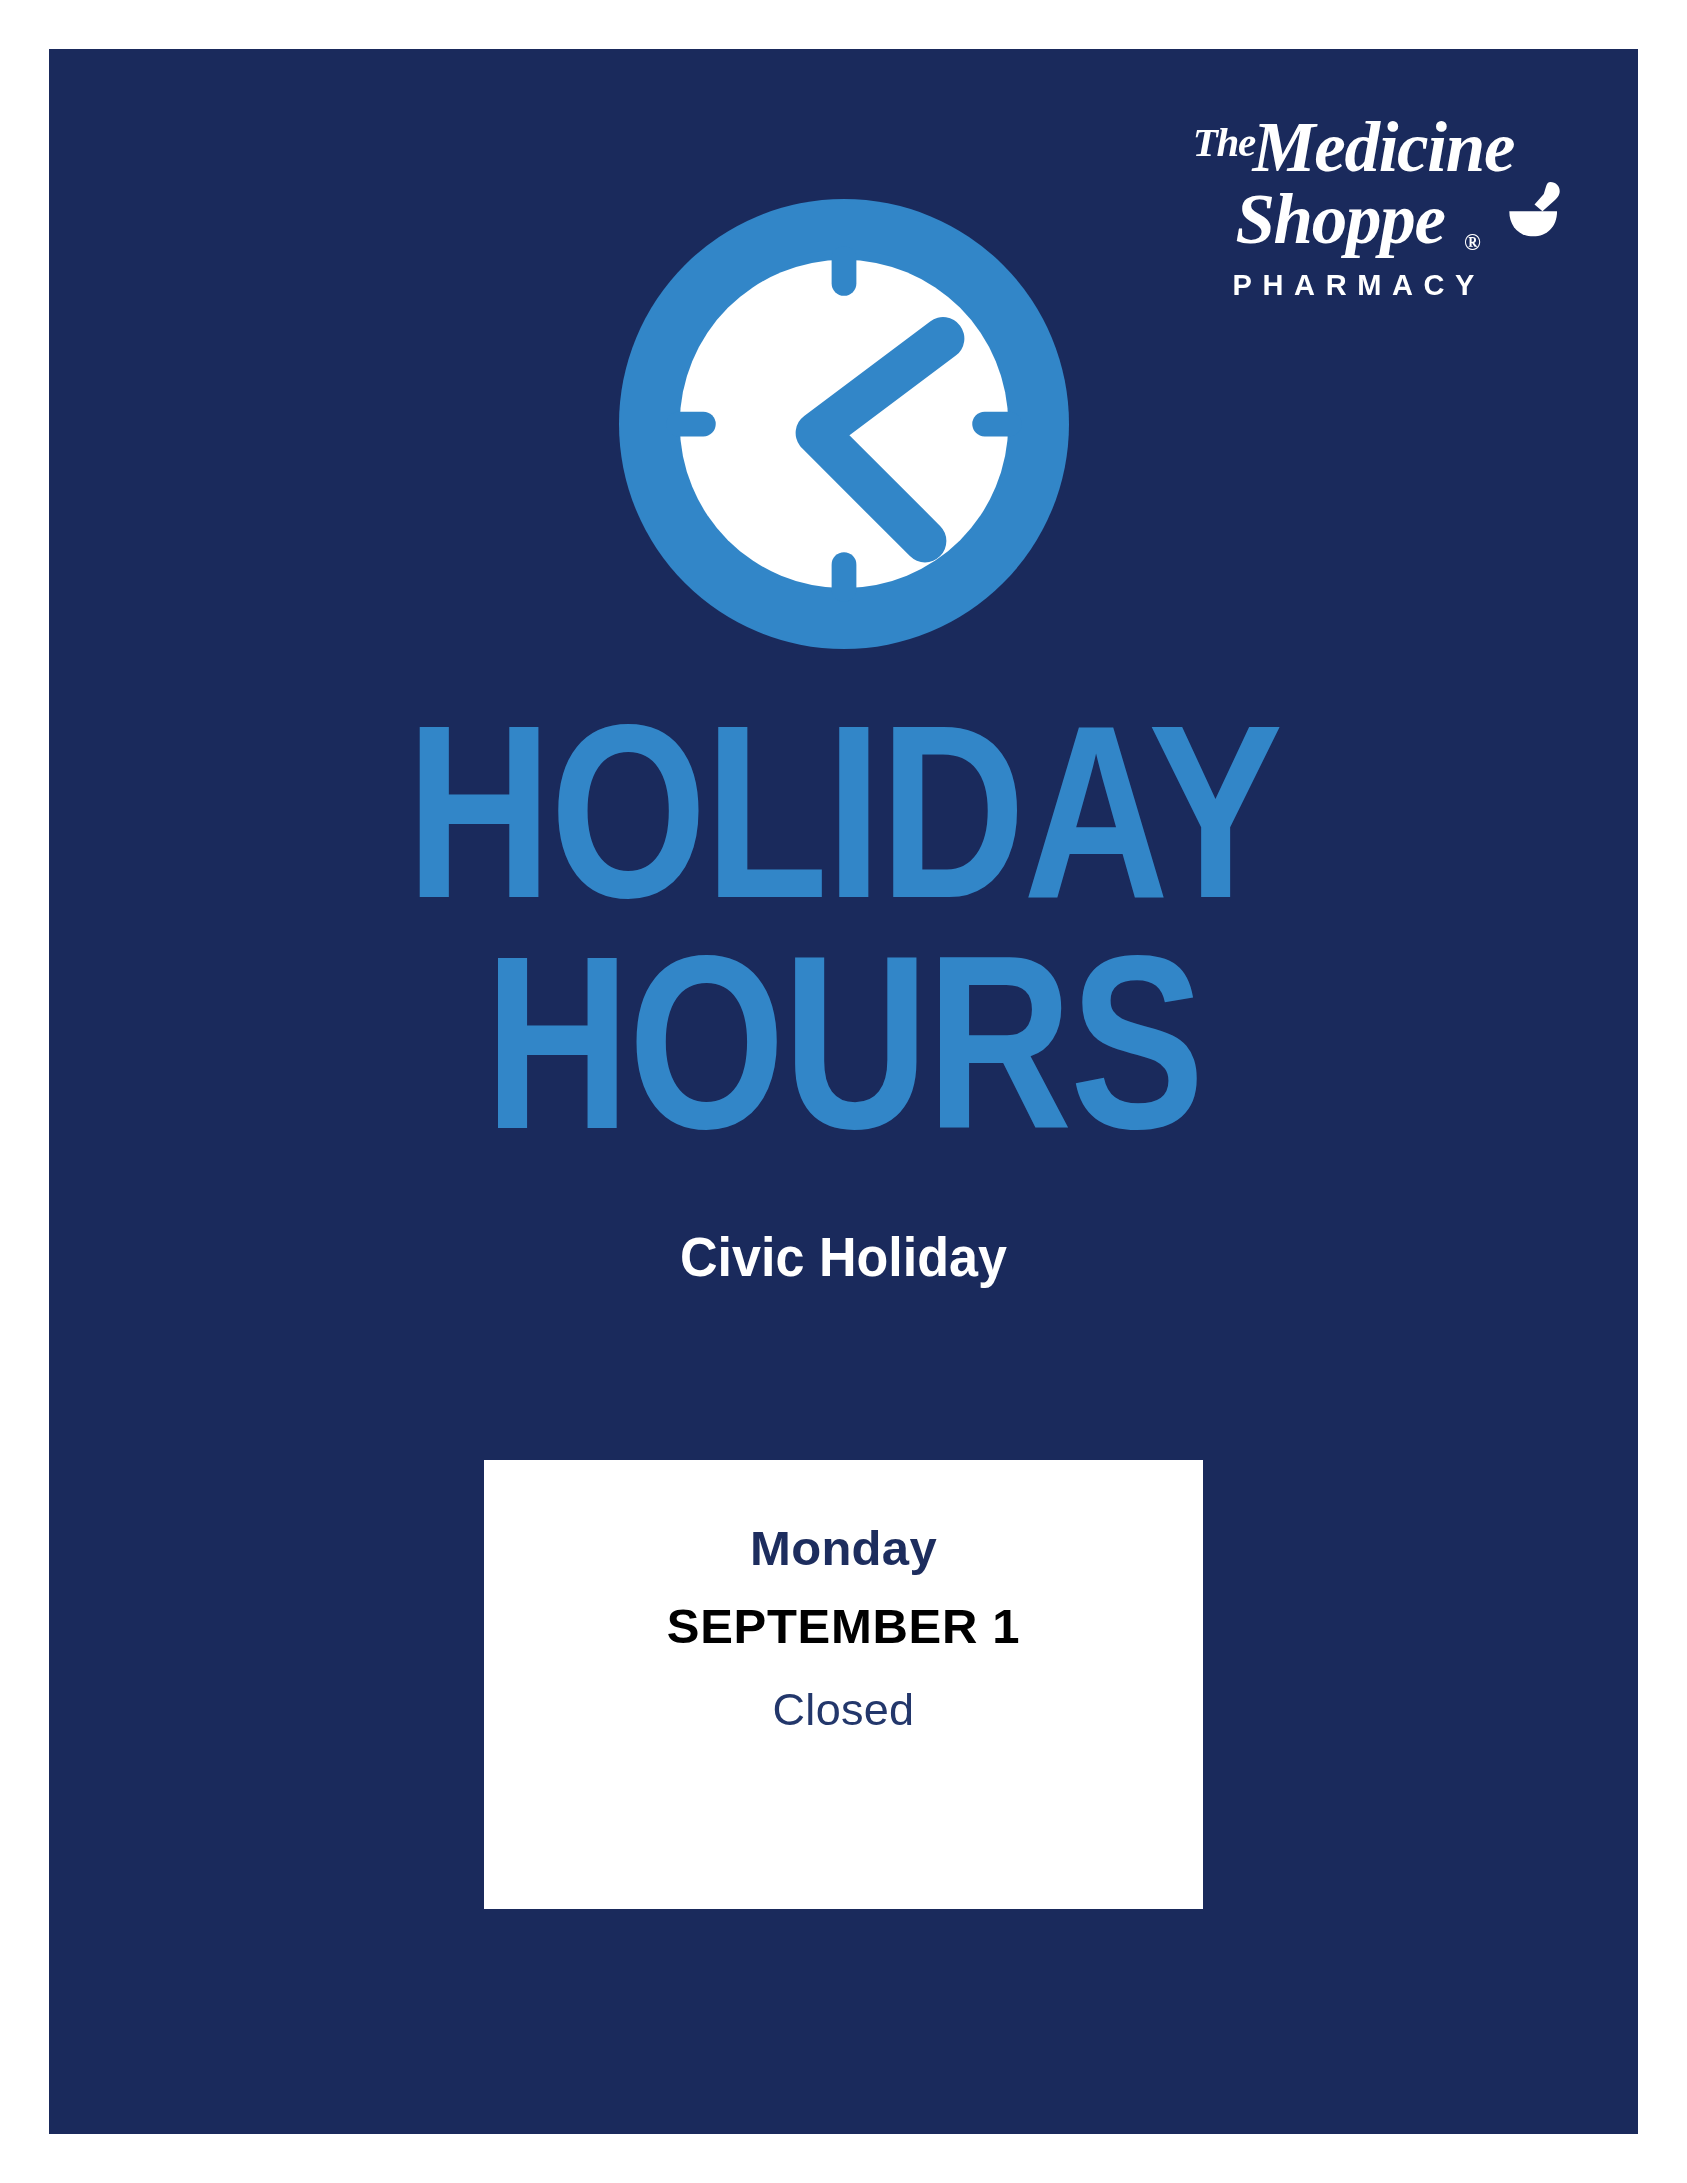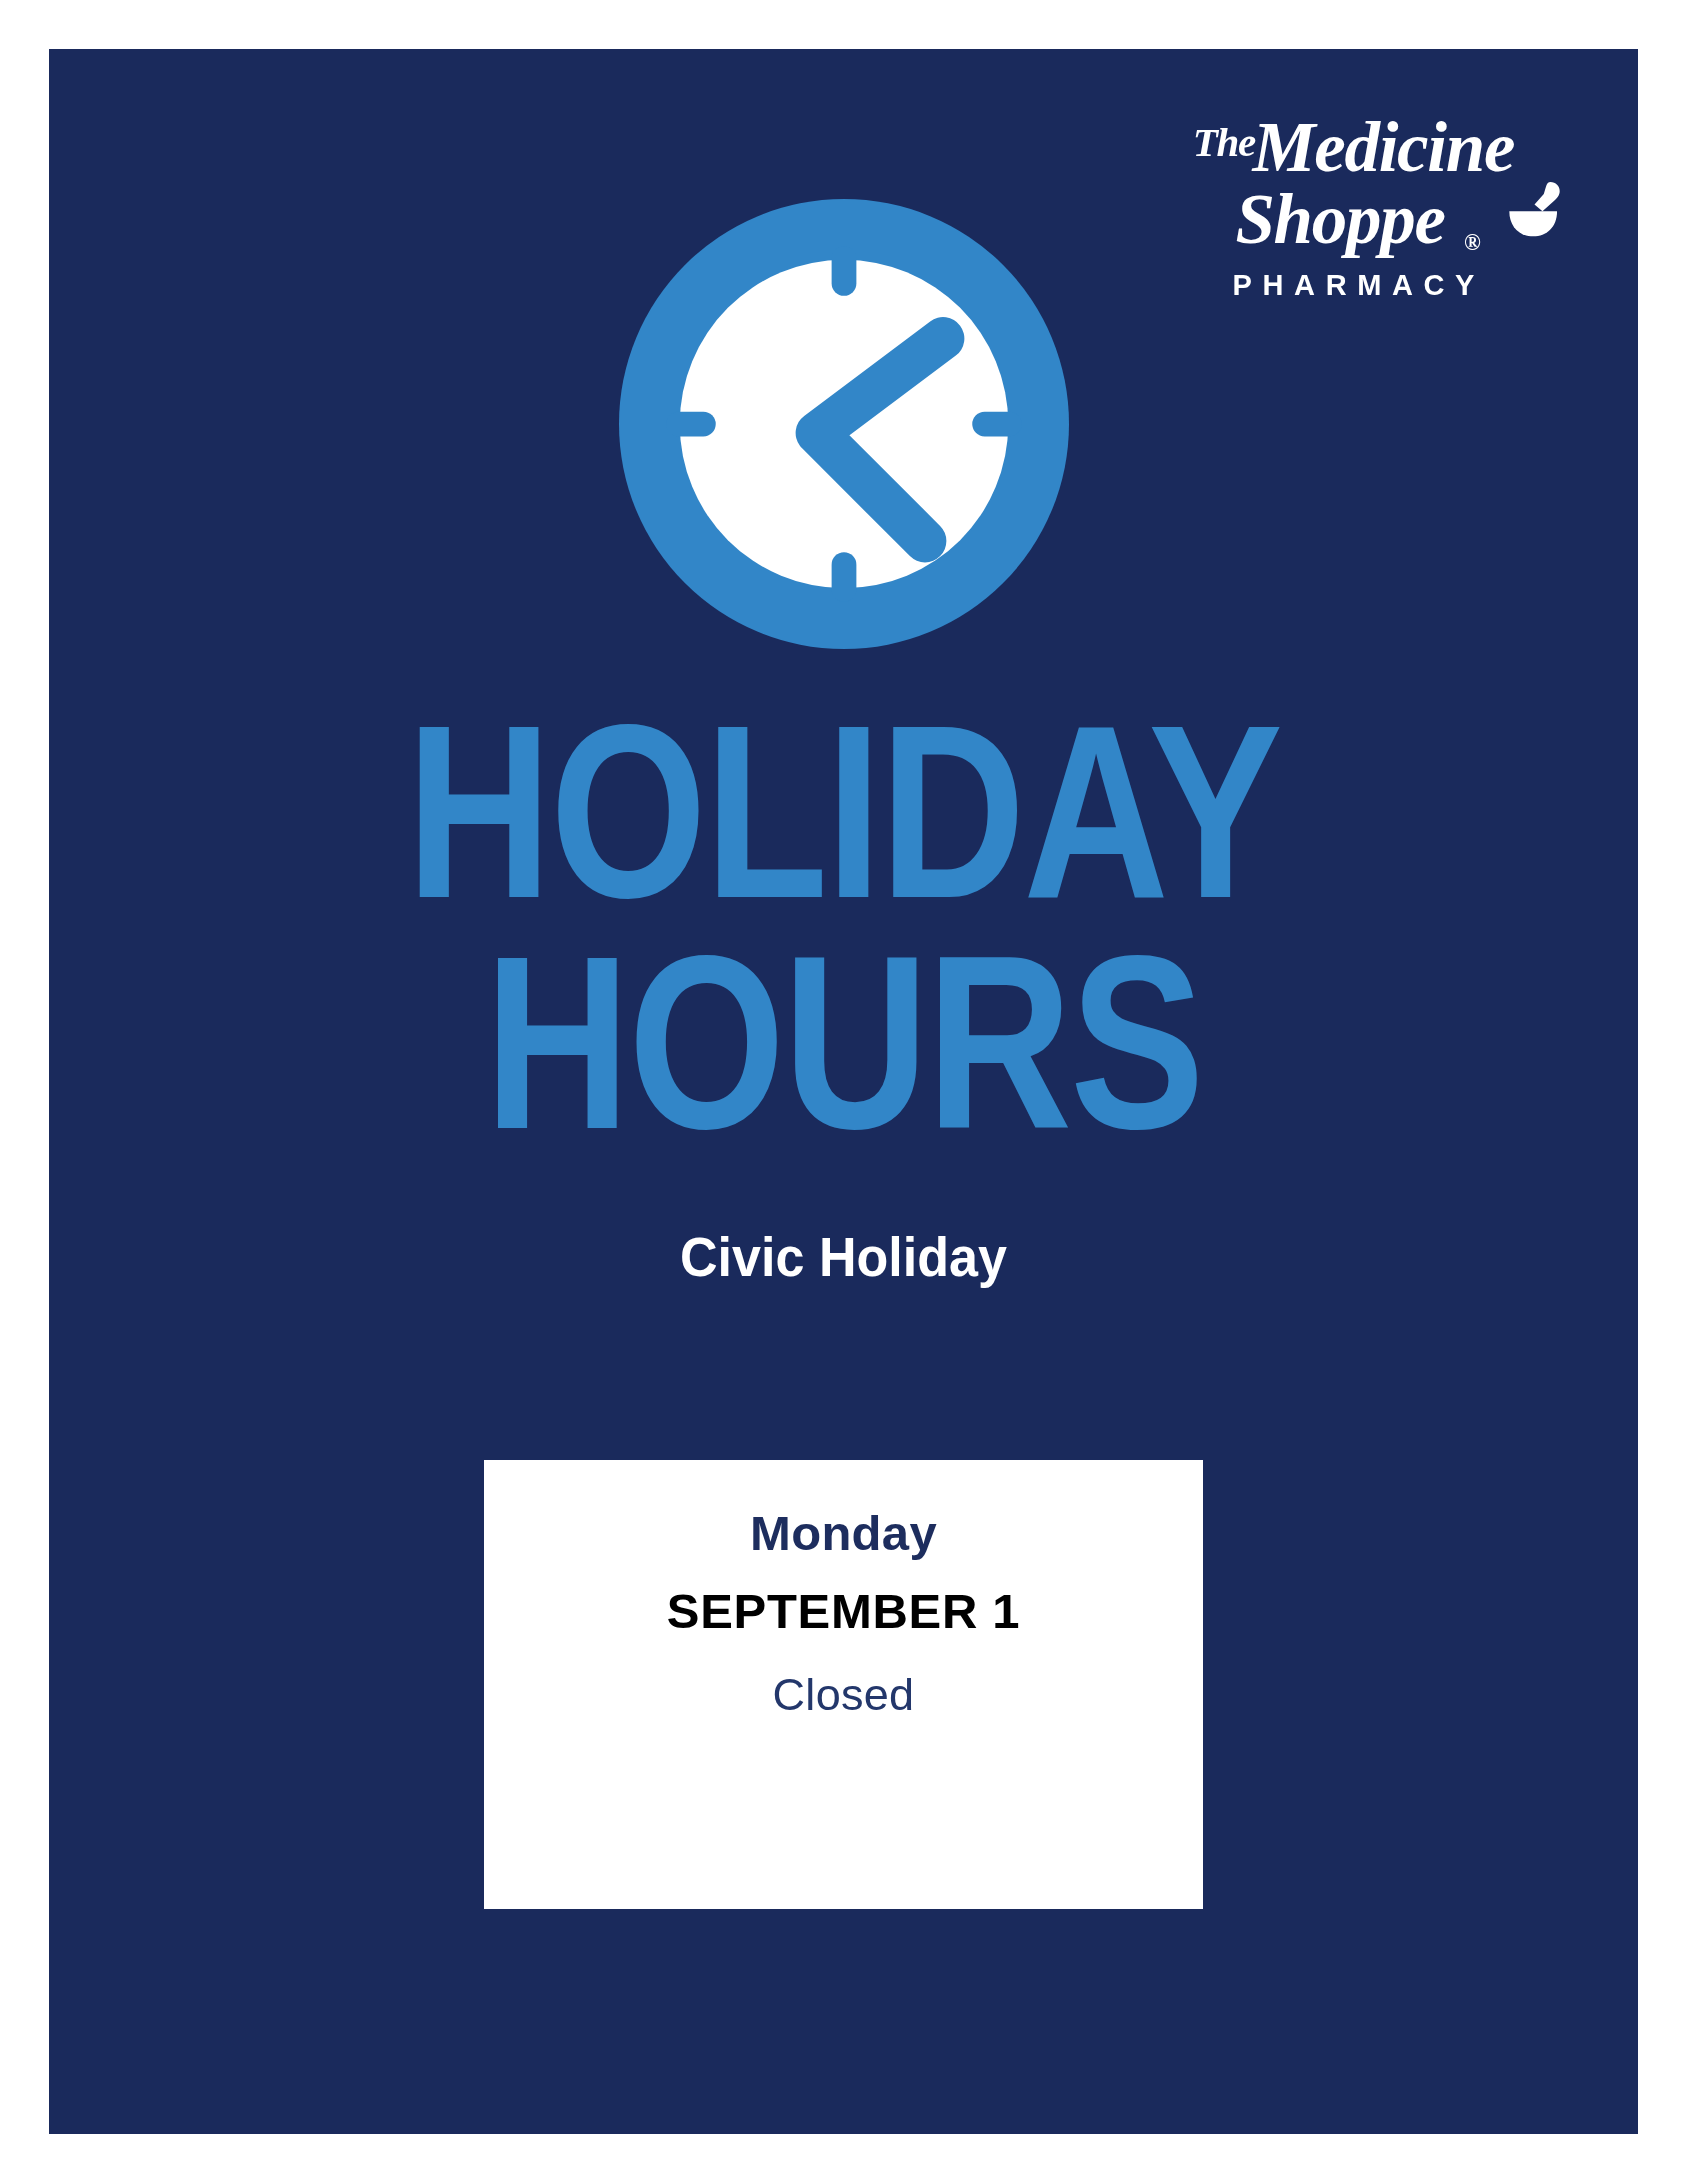--- a/index.html
+++ b/index.html
@@ -143,21 +143,21 @@
     left: 435px;   
     top: 1411px;   
     width: 719px;
     height: 449px;
     background: #ffffff;
     display: flex;
     flex-direction: column;
     align-items: center;
     justify-content: flex-start;
     box-sizing: border-box;
-    padding-top: 49px;
+    padding-top: 64px;
   }
   .card-day {
     color: #1d2d5e;
     font-family: "Liberation Sans", sans-serif;
     font-weight: bold;
     font-size: 49px;
     letter-spacing: 0.3px;
     line-height: 1;
     margin: 0;
   }

